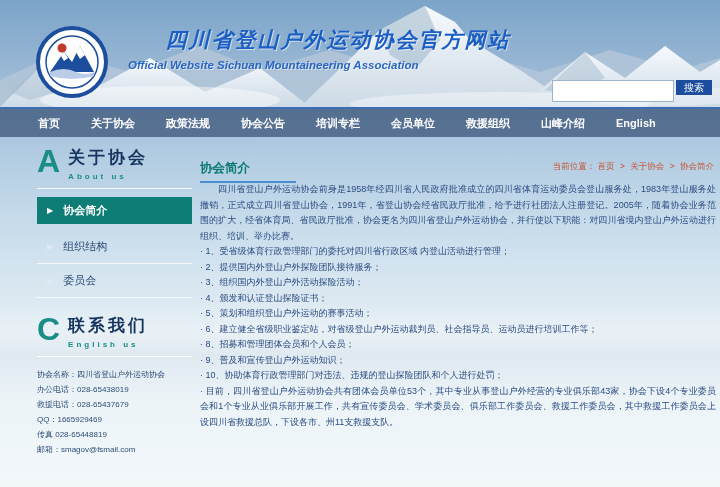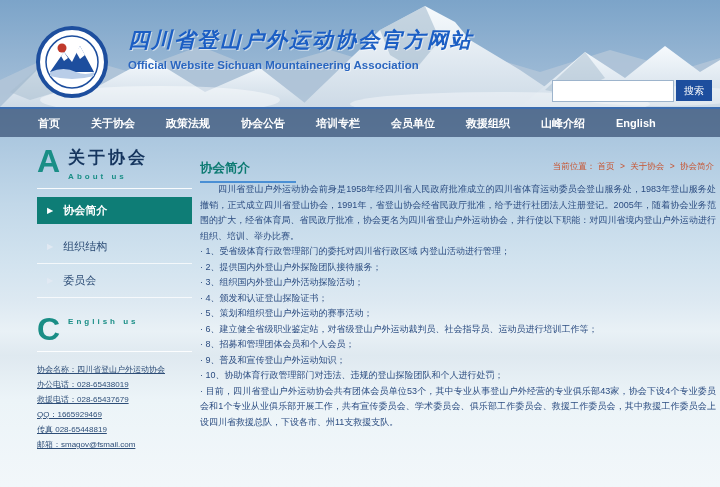--- a/index.html
+++ b/index.html
@@ -8,27 +8,27 @@
   #page{position:relative;width:720px;height:487px;overflow:hidden;
         background:linear-gradient(180deg,#7ba3c9 0%,#93b3d3 16%,#abc7df 28%,
           #c2d8e9 42%,#d2e3ef 54%,#dde9f2 62%,#e9f1f6 68%,#dfe9f0 73%,
           #ecf4f8 82%,#f2f7fa 100%);}
   
   .header{position:absolute;left:0;top:0;width:720px;height:107px;}
   .header svg.bg{position:absolute;left:0;top:0;}
   .logo{position:absolute;left:36px;top:26px;width:72px;height:72px;}
   .title-wrap{position:absolute;left:128px;top:26px;width:420px;}
   .site-title{font-size:21px;font-weight:bold;font-style:italic;color:#1b5ec4;
-      letter-spacing:2px;text-shadow:1px 1px 0 rgba(255,255,255,.55);}
+      letter-spacing:2px;text-shadow:1px 1px 0 rgba(255,255,255,.55);text-align:center;}
   .site-subtitle{margin-top:5px;font-size:11.5px;font-weight:bold;color:#2a66c0;
-      text-shadow:1px 1px 0 rgba(255,255,255,.5);}
+      text-shadow:1px 1px 0 rgba(255,255,255,.5);font-style:italic;}
   .search{position:absolute;right:8px;top:80px;display:flex;}
   .search input{width:112px;height:20px;border:1px solid #9db4cc;background:#fff;
       font-size:10px;padding:0 4px;outline:none;}
-  .search button{width:36px;height:21px;margin-left:2px;background:#1d4e9e;
+  .search button{width:36px;height:15px;margin-left:2px;background:#1d4e9e;
       color:#fff;border:none;font-size:10px;cursor:pointer;}
   
   .nav{position:absolute;left:0;top:107px;width:720px;height:30px;
       background:rgba(56,80,116,.72);border-top:2px solid #3b6db0;
       display:flex;align-items:center;box-sizing:border-box;padding-left:38px;}
   .nav a{color:#fff;font-size:11px;font-weight:bold;text-decoration:none;
       margin-right:31px;white-space:nowrap;cursor:pointer;}
   
   .sidebar{position:absolute;left:37px;top:146px;width:155px;}
   .sec-head{display:flex;align-items:flex-start;}
@@ -41,21 +41,21 @@
   .menu{margin-top:8px;}
   .menu-item{display:flex;align-items:center;font-size:11px;color:#2a4a74;
       padding:9px 2px 9px 10px;border-bottom:1px solid rgba(255,255,255,.75);
       cursor:pointer;}
   .menu-item .arr{font-size:8px;margin-right:10px;color:rgba(225,233,242,.95);}
   .menu-item.active{background:#0e7d76;color:#fff;font-weight:bold;
       padding:6px 2px 6px 10px;border-bottom:none;margin-bottom:6px;}
   .menu-item.active .arr{color:#fff;}
   .contact{margin-top:16px;}
   .contact-lines{margin-top:10px;}
-  .contact-line{font-size:8px;color:#2e4e78;line-height:15px;white-space:nowrap;text-decoration:underline;}
+  .contact-line{font-size:8px;color:#2e4e78;line-height:15px;white-space:nowrap;}
   
   .main{position:absolute;left:200px;top:158px;width:516px;}
   .main-head{position:relative;height:24px;}
   .main-title{font-size:12.5px;font-weight:bold;color:#0c7a72;display:inline-block;
       padding-bottom:4px;border-bottom:2px solid #4a8fd4;min-width:96px;}
   .breadcrumb{position:absolute;right:2px;top:3px;font-size:8.5px;color:#c85430;}
   .breadcrumb a{color:#c85430;text-decoration:none;cursor:pointer;}
   .breadcrumb .sep{margin:0 3px;}
   .body-text{font-size:9px;color:#2b4c80;}
   .intro{line-height:15.5px;text-indent:2em;text-align:justify;}
@@ -148,20 +148,21 @@
       <div class="menu-item">
         <span class="arr">▶</span>
         <span>委员会</span>
       </div>
     </div>
 
     <div class="contact">
       <div class="sec-head">
         <div class="sec-letter">C</div>
         <div>
+          <div class="sec-cn">联系我们</div>
           <div class="sec-en">English us</div>
         </div>
       </div>
       <div class="sec-rule"></div>
       <div class="contact-lines">
         <div class="contact-line">协会名称：四川省登山户外运动协会</div>
         <div class="contact-line">办公电话：028-65438019</div>
         <div class="contact-line">救援电话：028-65437679</div>
         <div class="contact-line">QQ：1665929469</div>
         <div class="contact-line">传真 028-65448819</div>

